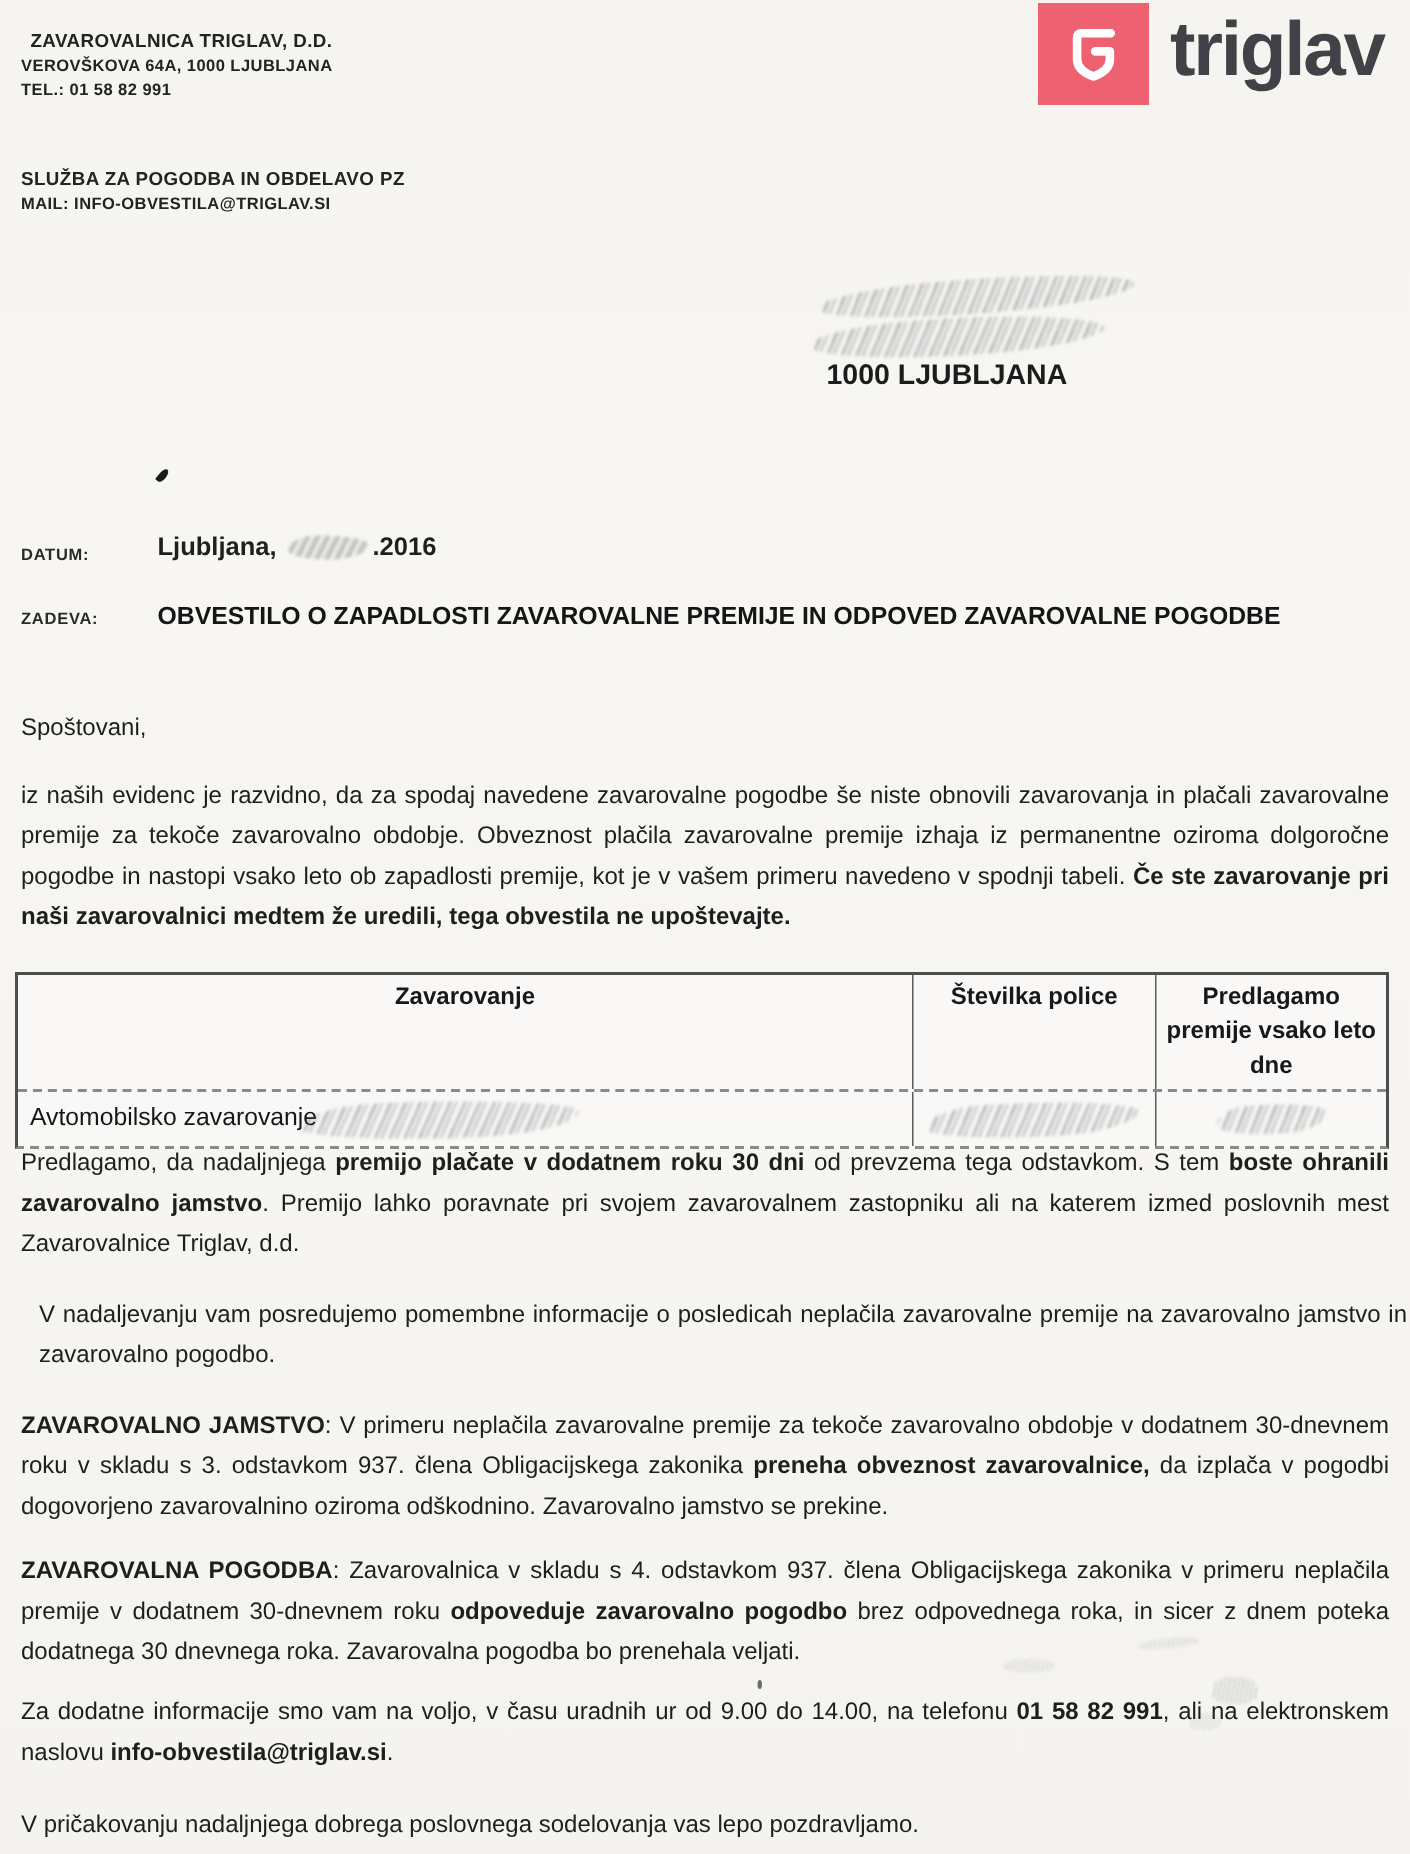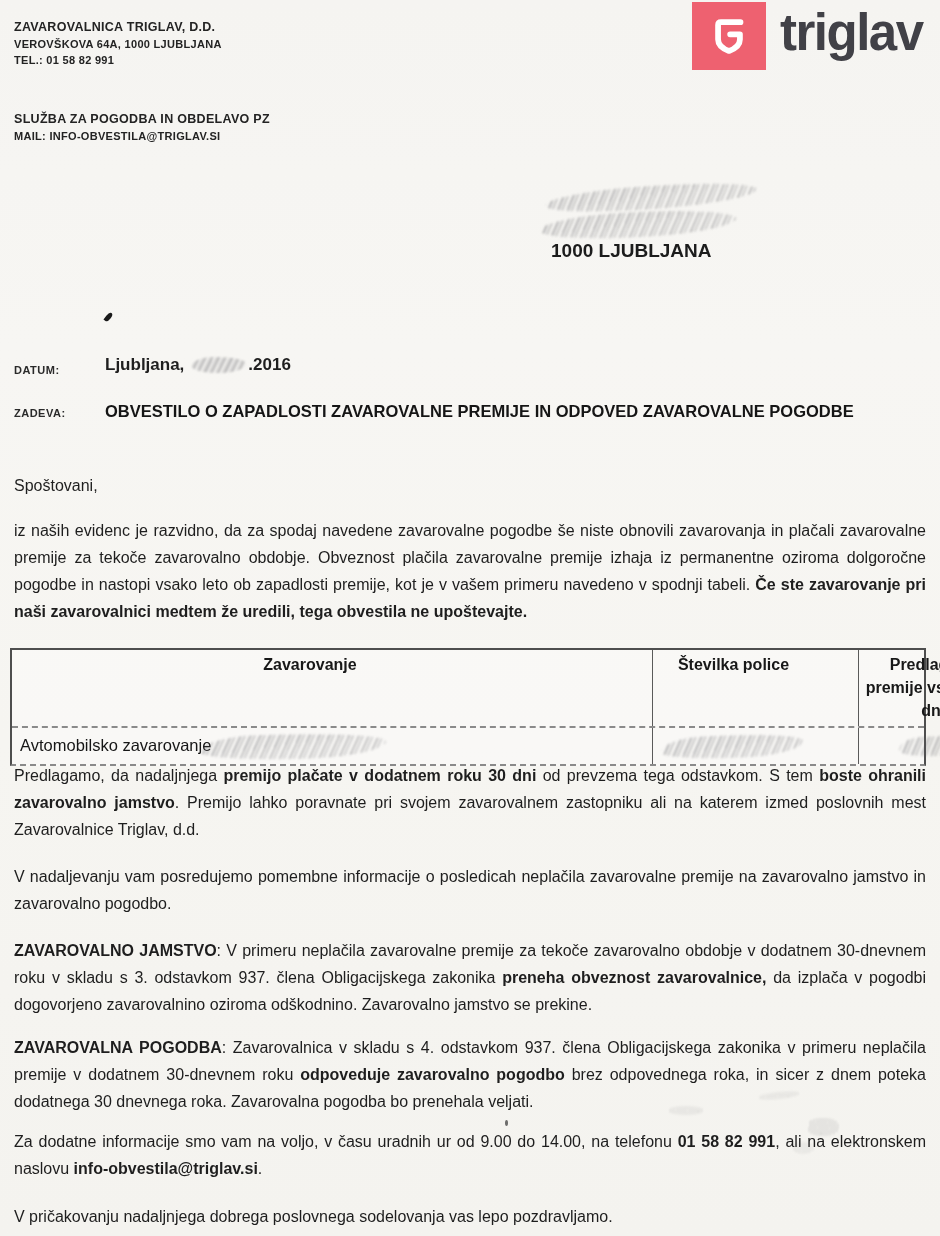--- a/index.html
+++ b/index.html
@@ -6,21 +6,21 @@
   .page{
     position:relative;width:940px;height:1236px;overflow:hidden;
     background:linear-gradient(180deg,#f5f4f1 0%,#f7f6f3 28%,#f6f5f1 60%,#f4f3ef 100%);
     font-family:"Liberation Sans","DejaVu Sans",sans-serif;
     color:#1f1f1f;
   }
   
   .sender{position:absolute;left:14px;font-weight:700;color:#232323;}
   .sender-1{top:18px;}
   .sender-2{top:110px;}
-  .sender .l1{font-size:12.5px;letter-spacing:.3px;line-height:18px;}
+  .sender .l1{font-size:12.5px;letter-spacing:.3px;line-height:18px;text-align:right;}
   .sender .l2,.sender .l3{font-size:11px;letter-spacing:.3px;line-height:16px;}
   
   .logo{position:absolute;top:2px;left:692px;display:flex;align-items:flex-start;}
   .logo-square{width:74px;height:68px;background:#ee6170;display:flex;align-items:center;justify-content:center;}
   .logo-square svg{width:46px;height:46px;}
   .logo-word{font-size:51px;font-weight:700;color:#414147;letter-spacing:-1.5px;line-height:62px;margin-left:14px;}
   
   .scribble{
     position:absolute;
     background:
@@ -46,31 +46,31 @@
     background:repeating-linear-gradient(116deg,rgba(90,90,95,.4) 0 1.5px,rgba(160,160,165,.1) 1.5px 4px,rgba(90,90,95,.25) 4px 6px);
     filter:blur(1px);border-radius:40% 60% 50% 50%/60% 40% 60% 40%;
   }
   .subject{position:absolute;left:105px;top:399px;width:795px;font-size:16.5px;font-weight:700;line-height:25px;color:#151515;}
   .apostrophe{position:absolute;left:106px;top:312px;width:5px;height:10px;background:#1a1a1a;border-radius:50% 50% 50% 0;transform:rotate(38deg);}
   
   .salutation{position:absolute;left:14px;top:477px;font-size:16px;}
   .para{position:absolute;left:14px;width:912px;font-size:16px;line-height:27px;text-align:justify;margin:0;color:#1e1e1e;}
   .p1{top:517px;}
   .p2{top:762px;}
-  .p3{top:863px;}
+  .p3{top:863px;margin-left:12px;}
   .p4{top:937px;}
   .p5{top:1034px;}
   .p6{top:1128px;}
   .p7{top:1203px;text-align:left;}
   
   .ptable{
     position:absolute;left:10px;top:648px;width:916px;box-sizing:border-box;
     border:2px solid #4e4e4e;border-bottom:2px dashed #8a8a8a;background:rgba(255,255,255,.35);
   }
-  .t-head,.t-row{display:grid;grid-template-columns:596px 162px 154px;gap:44px;}
+  .t-head,.t-row{display:grid;grid-template-columns:596px 162px 154px;}
   .t-head{border-bottom:2px dashed #8a8a8a;}
   .t-cell{box-sizing:border-box;padding:3px 6px 4px;}
   .t-head .t-cell{font-size:16px;font-weight:600;text-align:center;line-height:23px;min-height:52px;color:#181818;}
   .t-row .t-cell{min-height:36px;position:relative;font-size:16.5px;}
   .c2,.c3{border-left:1.5px solid #5a5a5a;}
   .row-ins{position:absolute;left:8px;top:8px;white-space:nowrap;color:#161616;}
   .cell-scribble{border-radius:30% 70% 40% 60%/60% 40% 60% 40%;}
   .s1{left:188px;top:6px;width:186px;height:25px;transform:rotate(-2deg);}
   .s2{left:8px;top:7px;width:142px;height:23px;transform:rotate(-3deg);}
   .s3{left:40px;top:8px;width:74px;height:20px;transform:rotate(-4deg);}

